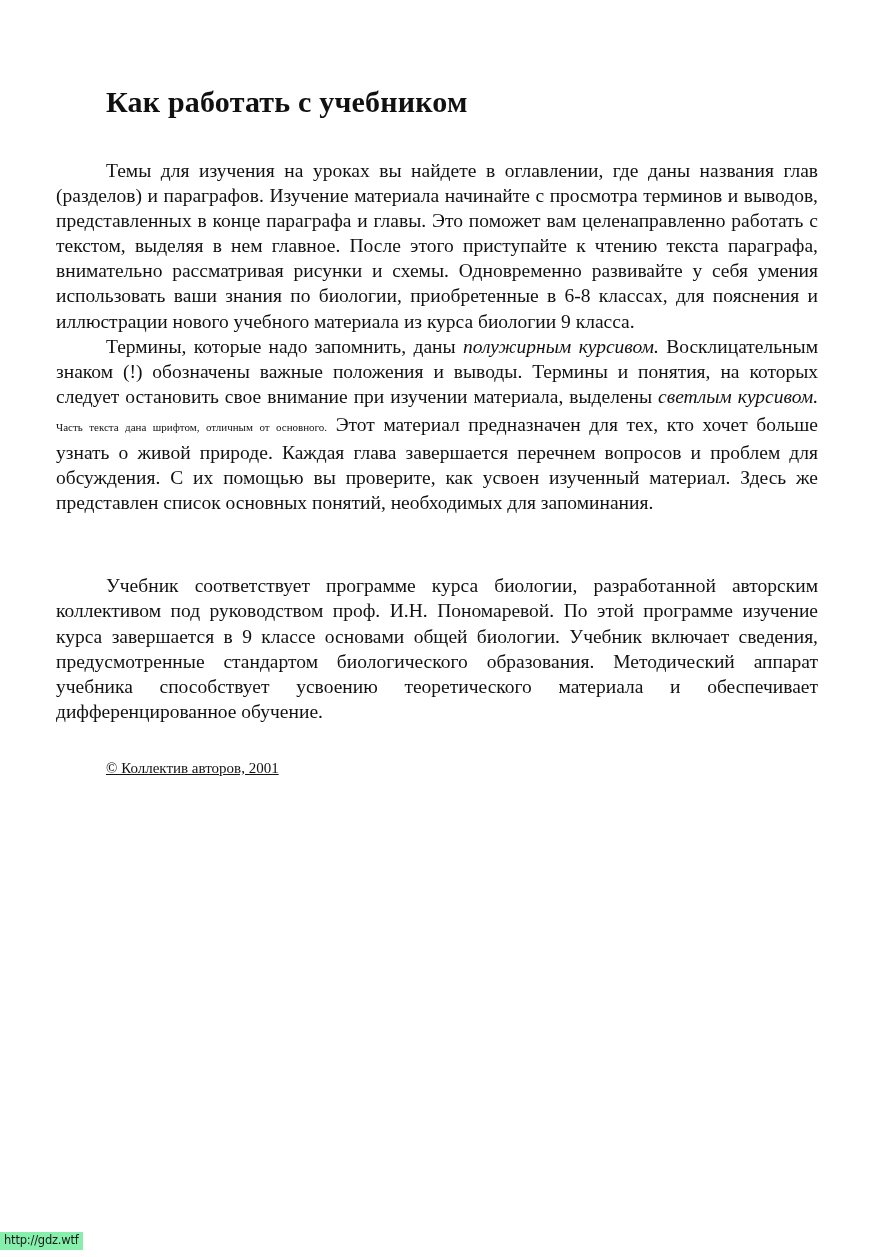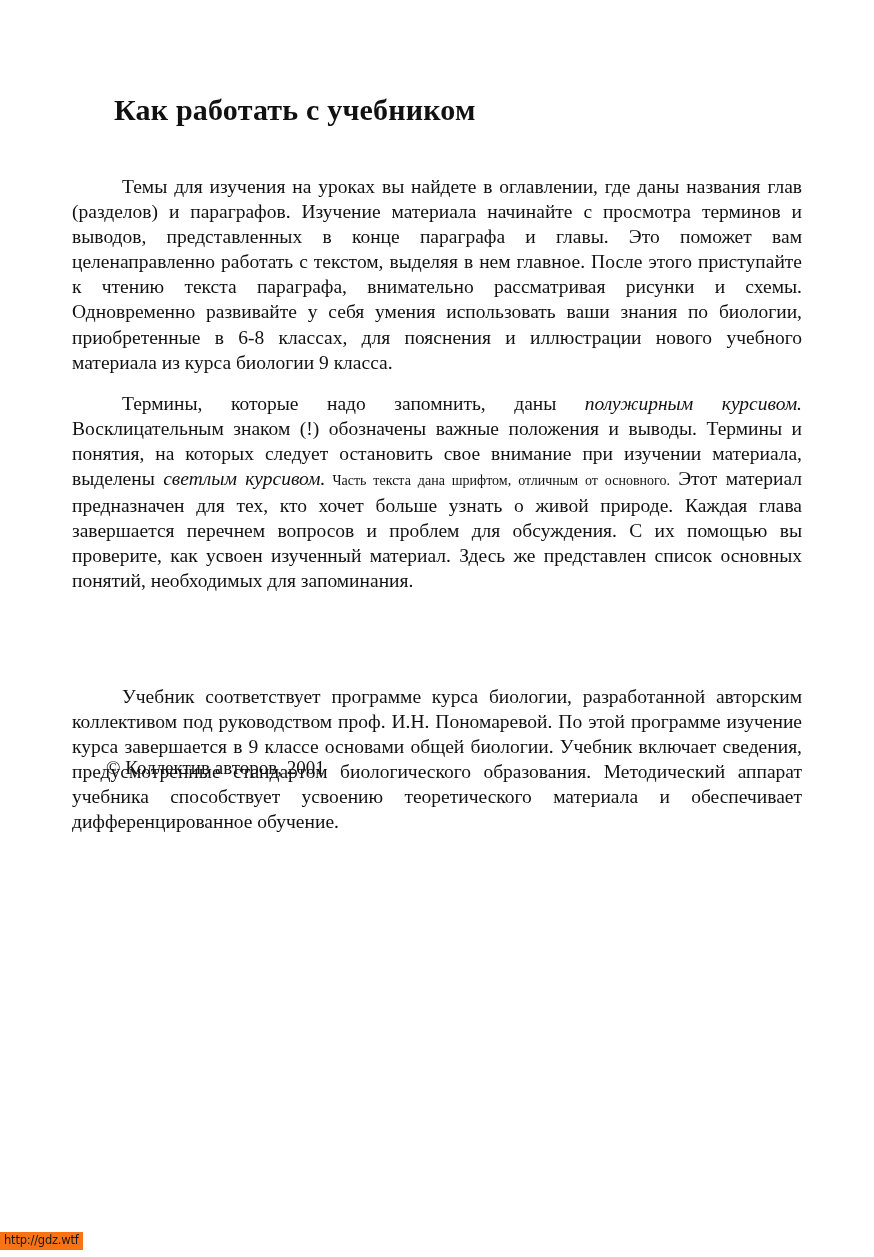--- a/index.html
+++ b/index.html
@@ -25,79 +25,80 @@
   }
 
   .content {
     position: absolute;
     left: 56px;
     top: 0;
     width: 762px;
   }
 
   .doc-title {
-    margin: 8px;
+    margin: 0;
     padding: 0;
     position: absolute;
     left: 50px;
     top: 84px;
     font-size: 30px;
     font-weight: bold;
     letter-spacing: 0.2px;
     line-height: 36px;
     white-space: nowrap;
   }
 
   .body-block {
     position: absolute;
     left: 0;
     top: 158px;
     width: 762px;
   }
 
   p.para {
-    margin: 16px;
+    margin: 0;
     padding: 0;
     text-align: justify;
     text-justify: inter-word;
     text-indent: 50px;
     font-size: 19.5px;
     line-height: 25.1px;
     hyphens: none;
     font-family: Liberation Serif, serif;
   }
 
   .para .it {
     font-style: italic;
   }
 
   .para .small {
-    font-size: 14px;
+    font-size: 11px;
   }
 
   .para-gap {
     height: 58px;
   }
 
   .copyright {
     position: absolute;
     left: 50px;
     top: 756px;
-    font-size: 19px;
+    font-size: 15px;
     line-height: 24.6px;
+    text-decoration: underline;
   }
   .copyright .cline {
     white-space: nowrap;
   }
 
   .watermark {
     position: absolute;
     left: 0;
     top: 1232px;
-    background: #f97316;
+    background: #86efac;
     padding: 2px 4px 3px 4px;
     font-family: "DejaVu Sans", "Liberation Sans", sans-serif;
     font-size: 11.5px;
     line-height: 13px;
     color: #1a1a1a;
     letter-spacing: -0.2px;
     white-space: nowrap;
   }
 </style>
 </head>

